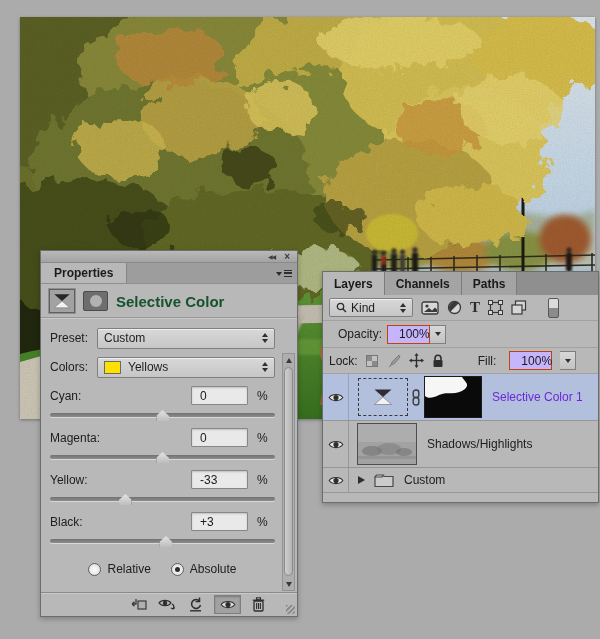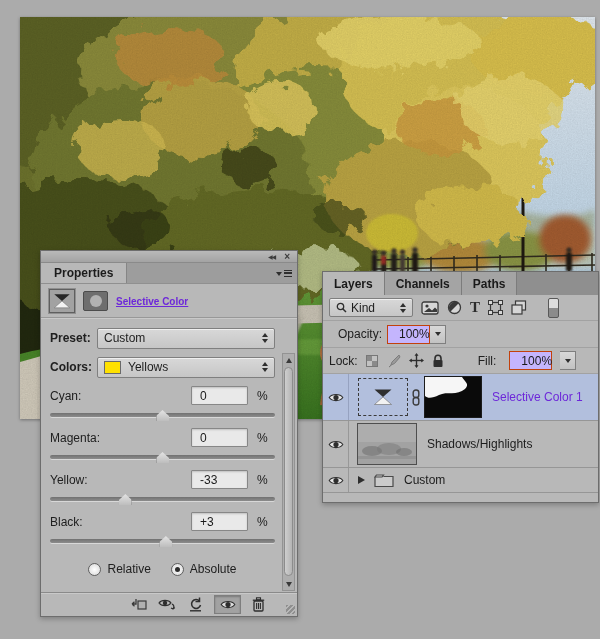--- a/index.html
+++ b/index.html
@@ -28,25 +28,25 @@
   .panel-menu .lines i { display:block; height:1.5px; background:#2e2e2e; margin-top:1.3px; }
 
   .pp-content { position:absolute; top:34px; bottom:24px; left:0; right:0; }
   .pp-header { height:33px; display:flex; align-items:center; gap:8px; padding-left:8px;
     border-bottom:1px solid #989898; box-shadow:0 1px 0 #c9c9c9; }
   .adj-btn { width:26px; height:24px; background:#a2a2a2; border:1px solid #5f5f5f; outline:1px solid #8f8f8f;
     display:flex; align-items:center; justify-content:center; }
   .mask-btn { width:25px; height:20px; background:#6e6e6e; border:1px solid #4c4c4c; border-radius:2px;
     display:flex; align-items:center; justify-content:center; }
   .mask-btn i { width:12px; height:12px; border-radius:50%; background:#b2b2b2; }
-  .pp-title { font-size:10px; font-weight:bold; color:#6d28d9;text-decoration:underline; }
+  .pp-title { font-size:15px; font-weight:bold; color:#14532d; }
 
   .pp-form { padding:9px 22px 0 9px; }
   .f-row { display:flex; align-items:center; height:22px; margin-bottom:7px; }
-  .f-row .lbl { width:47px;font-weight:bold; }
+  .f-row .lbl { width:47px; }
   .combo { flex:1; height:21px; background:linear-gradient(#d8d8d8,#c6c6c6); border:1px solid #7f7f7f; border-radius:2px;
     box-shadow:inset 0 1px 0 #efefef; display:flex; align-items:center; padding:0 6px; font-size:12px; color:#1e1e1e; position:relative; }
   .split-arrows { position:absolute; right:6px; top:50%; transform:translateY(-50%); display:flex; flex-direction:column; gap:2px; }
   .split-arrows .up { width:0; height:0; border-left:3.5px solid transparent; border-right:3.5px solid transparent; border-bottom:4px solid #2e2e2e; }
   .split-arrows .dn { width:0; height:0; border-left:3.5px solid transparent; border-right:3.5px solid transparent; border-top:4px solid #2e2e2e; }
   .swatch { width:17px; height:13px; border:1px solid #6a6a6a; margin-right:7px; }
 
   .sl-group { margin-bottom:4px; }
   .sl-head { display:flex; align-items:center; height:21px; }
   .sl-head .lbl { flex:1; }

